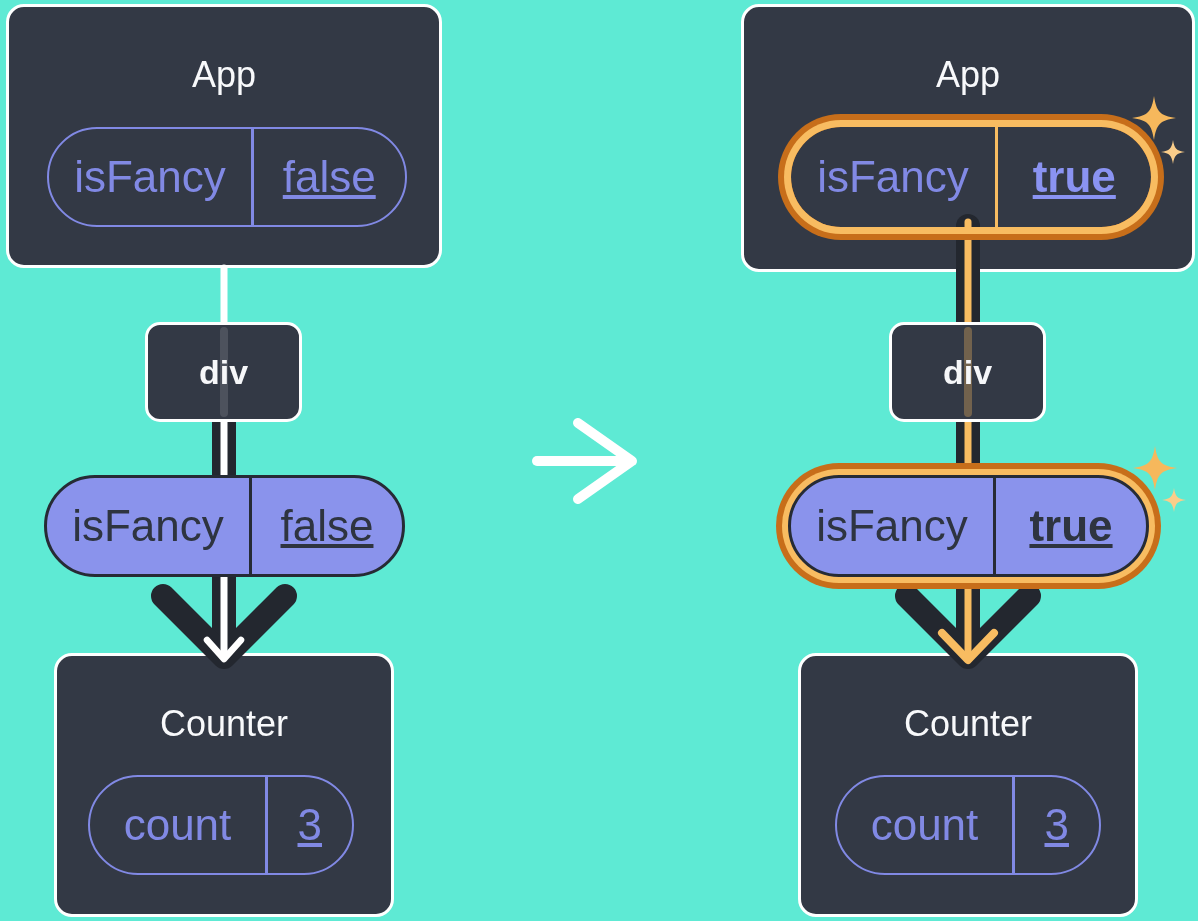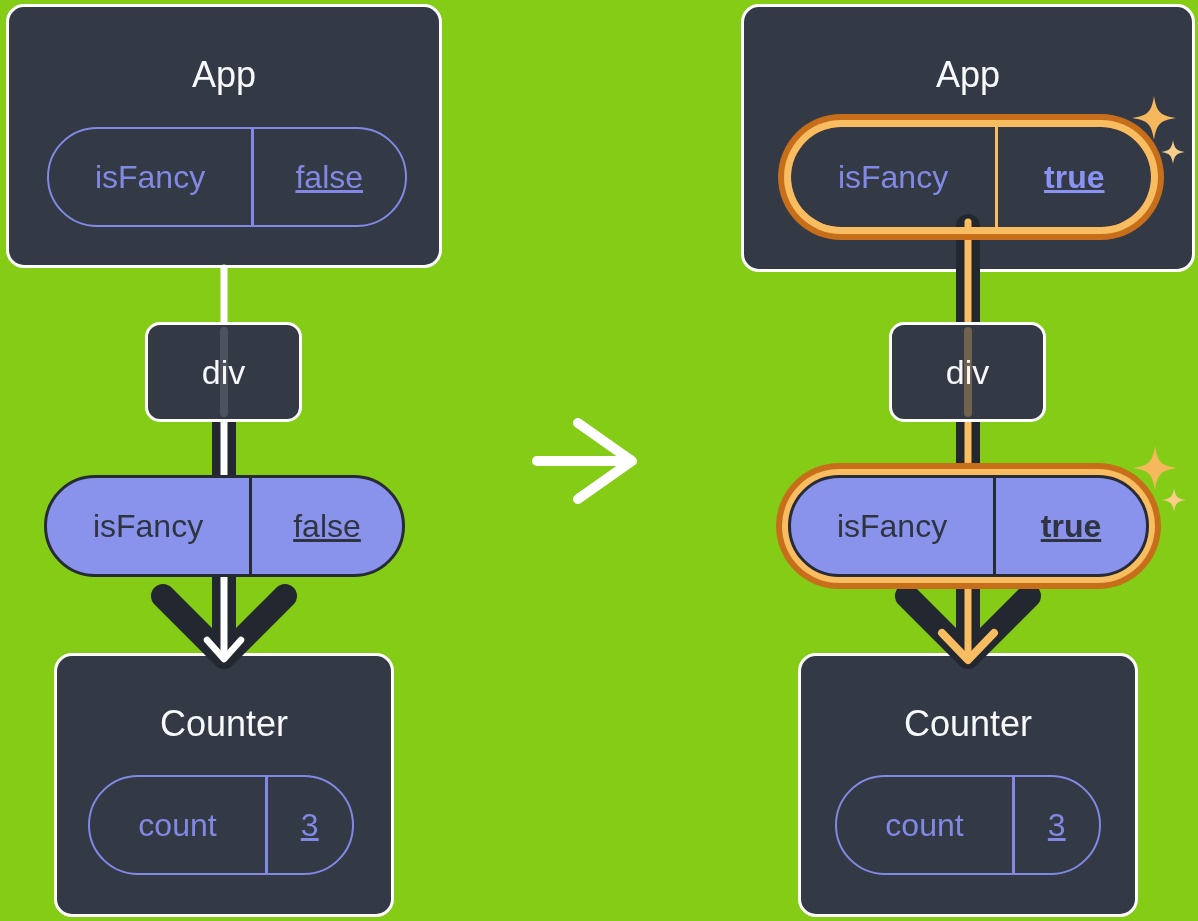--- a/index.html
+++ b/index.html
@@ -1,34 +1,34 @@
 <!DOCTYPE html>
 <html><head>
 <meta charset="utf-8">
 <style>
   html,body{margin:0;padding:0;background:#4D6772;}
   #canvas{
-    position:relative;width:1198px;height:921px;background:#84cc16;
+    position:relative;width:1198px;height:921px;background:#5eead4;
     font-family:"Liberation Sans",sans-serif;overflow:hidden;
   }
   .card{
     position:absolute;background:#333945;border:3px solid #FFFFFF;
     border-radius:18px;box-sizing:border-box;
   }
   .card-title{
     position:absolute;left:0;width:100%;text-align:center;
     color:#F8F9FB;font-size:36px;font-weight:500;line-height:44px;
   }
   .pill{
     position:absolute;display:flex;align-items:stretch;
     border-radius:60px;box-sizing:border-box;z-index:3;overflow:visible;
   }
   .pill .sec{
     display:flex;align-items:center;justify-content:center;
-    font-size:32px;line-height:1;
+    font-size:44px;line-height:1;
   }
   .pill .sec.name{flex:0 0 auto;}
   .pill .sec.val{flex:1 1 auto;text-decoration:underline;}
   .pill .divider{flex:0 0 auto;}
   
   .pill.outline{border:2.5px solid #8189E4;color:#8189E4;}
   .pill.outline .divider{width:2.5px;background:#8189E4;}
   
   .pill.solid{background:#8A93EC;border:3px solid #262B35;color:#2E3440;}
   .pill.solid .divider{width:3px;background:#262B35;}
@@ -36,21 +36,21 @@
   .pill.ringed{box-shadow:0 0 0 7px #F8BC61,0 0 0 13px #C76E1A;}
   .pill.ringed-solid{box-shadow:0 0 0 6px #F8BC61,0 0 0 12px #C76E1A;}
   .pill.no-border{border:none;color:#8189E4;}
   .pill.no-border .divider{width:2.5px;background:#F8BC61;}
   .bold-val{font-weight:700;}
   .purple-bold{color:#8A93F2;}
   .divnode{
     position:absolute;background:#333945;border:3px solid #FFFFFF;
     border-radius:15px;box-sizing:border-box;z-index:3;
     display:flex;align-items:center;justify-content:center;
-    color:#F6F7F9;font-size:34px;font-weight:400;
+    color:#F6F7F9;font-size:34px;font-weight:700;
   }
   .divnode .thru{
     position:absolute;top:2px;bottom:2px;left:50%;width:8px;margin-left:-4px;
     border-radius:4px;
   }
   .thru-white{background:rgba(255,255,255,0.13);}
   .thru-orange{background:rgba(248,188,97,0.32);}
   svg.overlay{position:absolute;left:0;top:0;z-index:2;pointer-events:none;}
   svg.sparkles{position:absolute;left:0;top:0;z-index:4;pointer-events:none;}
 </style>

